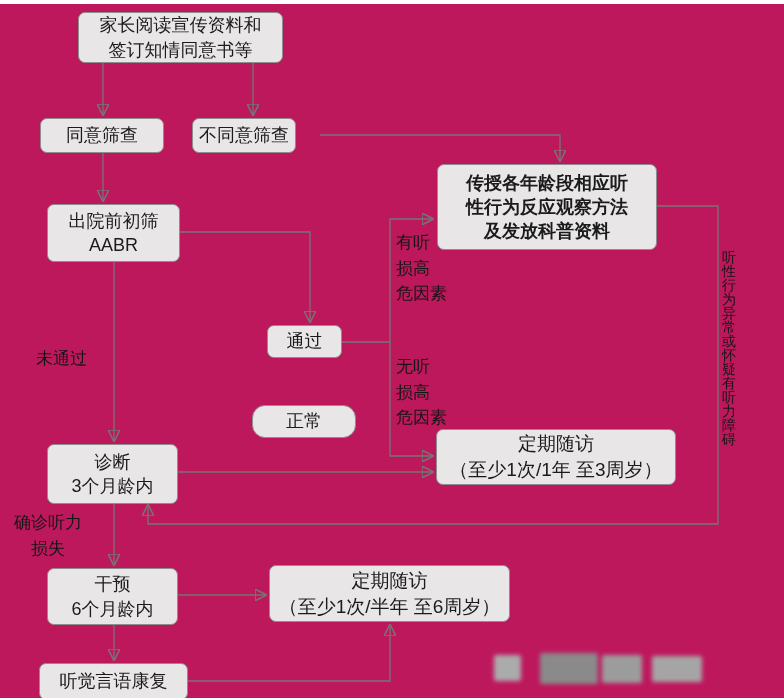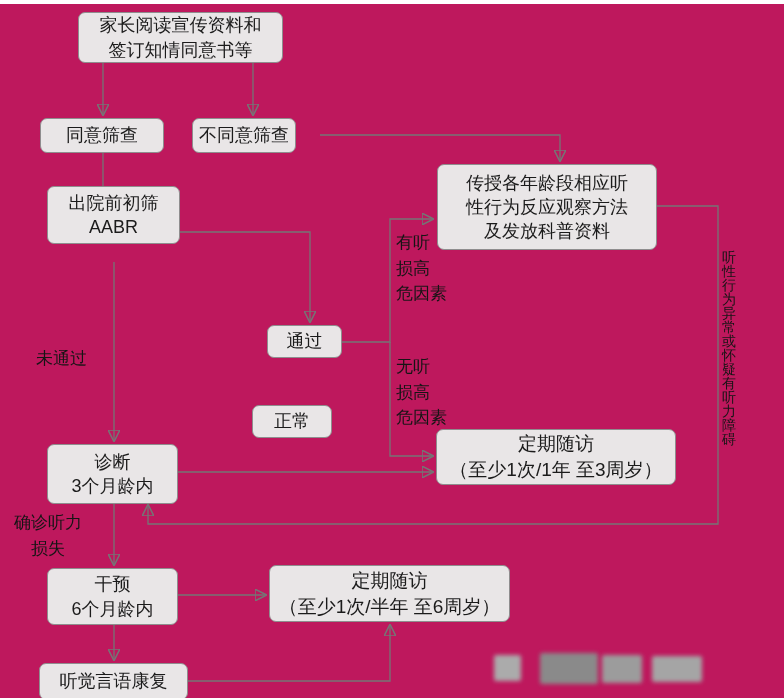--- a/index.html
+++ b/index.html
@@ -66,30 +66,30 @@
     <path d="M188,677 H390 V622" marker-end="url(#arr)"></path>
   </svg>
 
   <div class="node" style="left:78px;top:8px;width:205px;height:51px;">家长阅读宣传资料和
 签订知情同意书等</div>
 
   <div class="node" style="left:40px;top:114px;width:124px;height:35px;">同意筛查</div>
 
   <div class="node" style="left:192px;top:114px;width:104px;height:35px;">不同意筛查</div>
 
-  <div class="node" style="left:47px;top:182px;width:133px;height:58px;">出院前初筛
+  <div class="node" style="left:47px;top:200px;width:133px;height:58px;">出院前初筛
 AABR</div>
 
-  <div class="node" style="left:437px;top:160px;width:220px;height:86px;">传授各年龄段相应听
+  <div class="node" style="left:437px;top:160px;width:220px;height:86px;font-weight:bold;">传授各年龄段相应听
 性行为反应观察方法
 及发放科普资料</div>
 
   <div class="node" style="left:267px;top:321px;width:75px;height:33px;">通过</div>
 
-  <div class="node" style="left:252px;top:401px;width:80px;height:33px;">正常</div>
+  <div class="node" style="left:252px;top:401px;width:104px;height:33px;border-radius:13px;">正常</div>
 
   <div class="node" style="left:47px;top:440px;width:131px;height:60px;">诊断
 3个月龄内</div>
 
   <div class="node small" style="left:436px;top:425px;width:240px;height:56px;">定期随访
 （至少1次/1年 至3周岁）</div>
 
   <div class="node" style="left:47px;top:564px;width:131px;height:57px;">干预
 6个月龄内</div>
 

